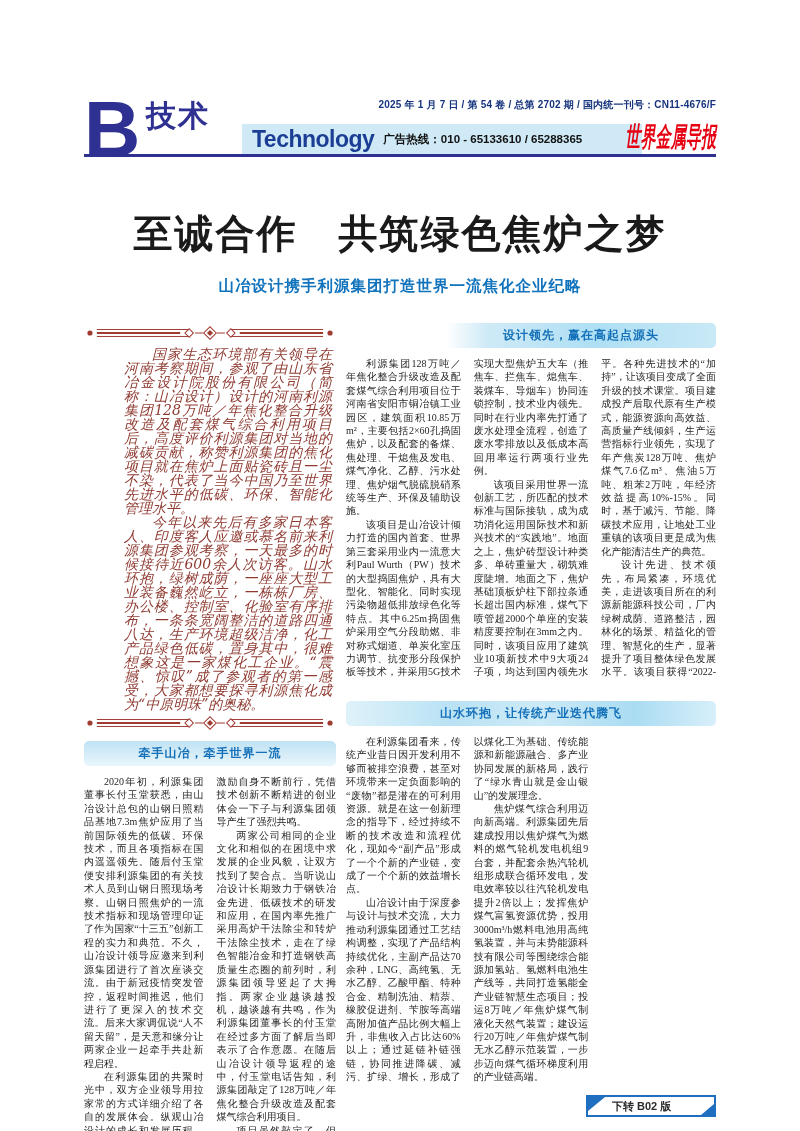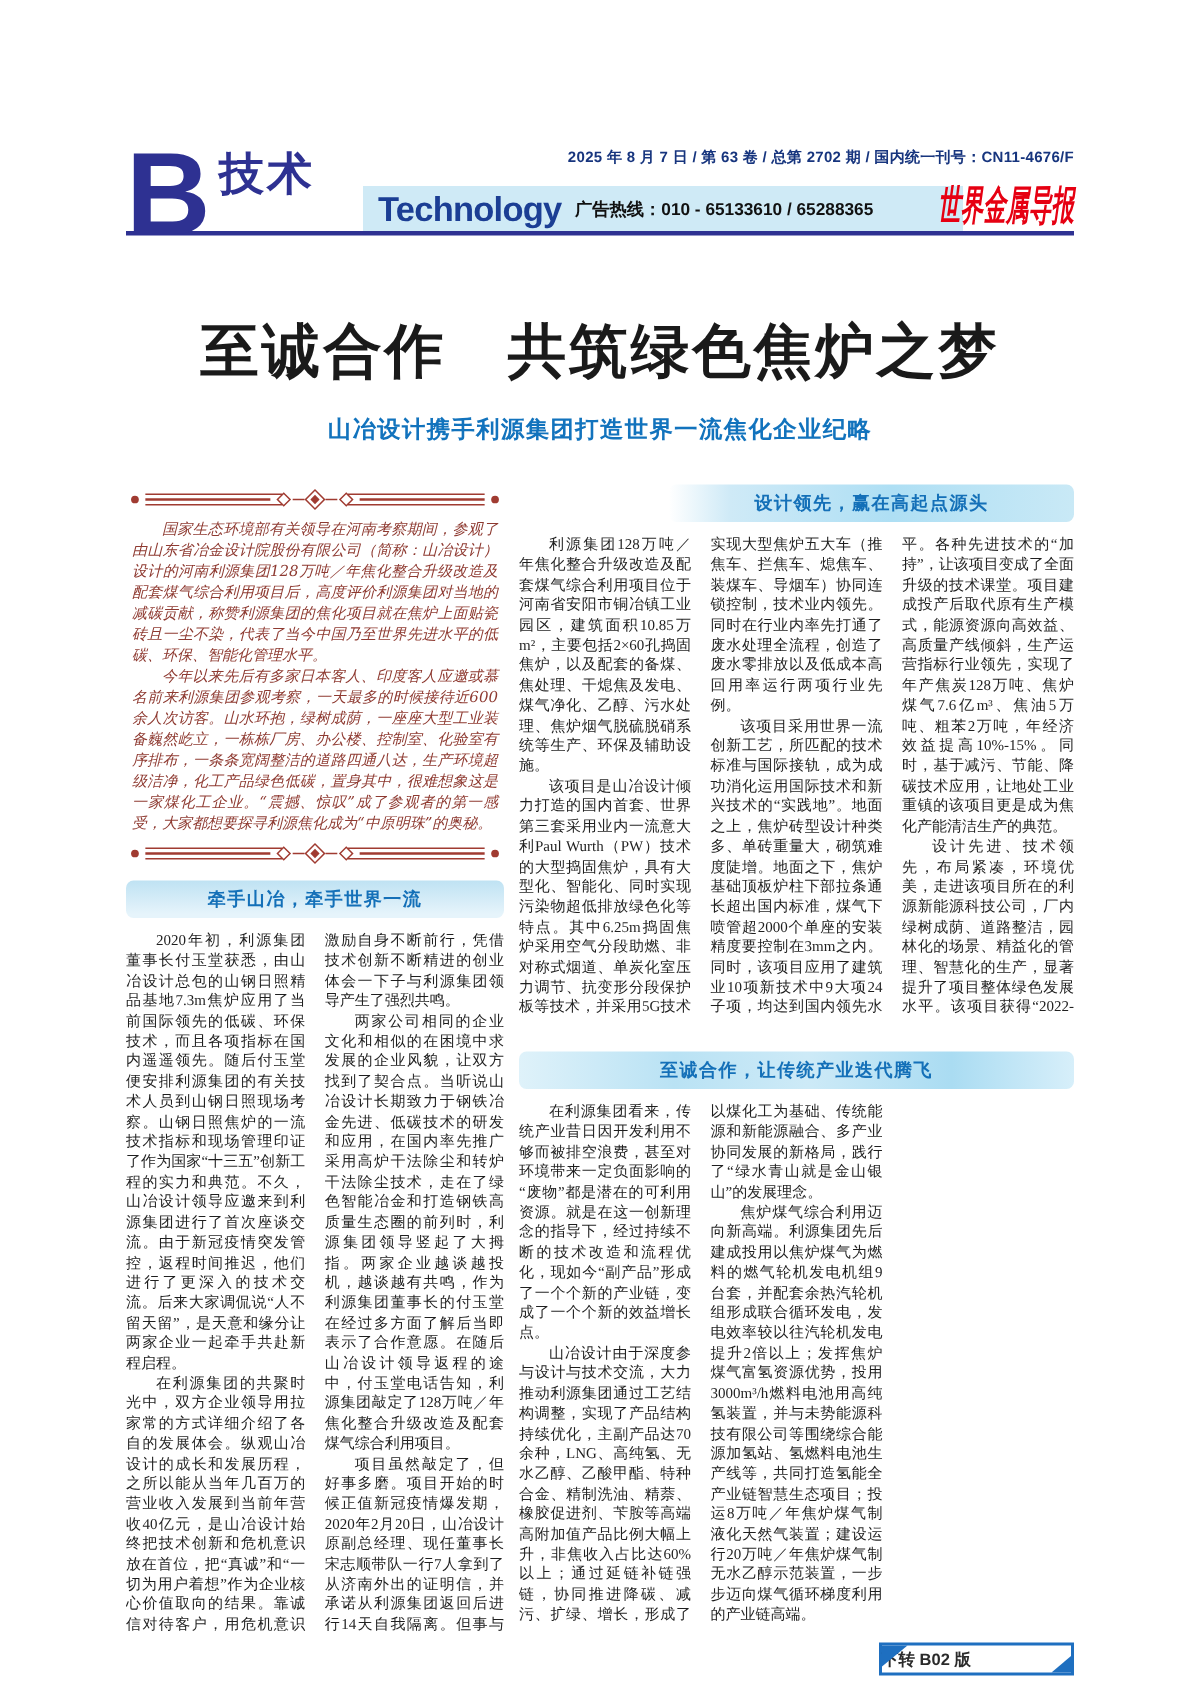--- a/index.html
+++ b/index.html
@@ -56,21 +56,21 @@
   
   .content { display:flex; gap:10px; margin:26px 84px 0; align-items:flex-start; }
   .col-left { width:252px; flex:none; }
   .col-main { flex:1; min-width:0; }
 
   
   .intro-box { padding:0 1px; }
   .orn { display:block; width:100%; height:20px; }
   .intro-text {
     padding:4px 3px 2px; font-family:"DejaVu Serif",serif; font-style:italic;
-    color:#8e3a31; font-size:10px; line-height:14px; text-align:justify;
+    color:#8e3a31; font-size:14px; line-height:14px; text-align:justify;margin-left:36px;
   }
   .intro-text p { margin:0; text-indent:2em; }
 
   
   .band {
     height:25px; display:flex; align-items:center; justify-content:center;
     font-family:"Liberation Sans",sans-serif; font-weight:bold; font-size:12px;
     color:#1470b8; border-radius:5px; letter-spacing:1px;
   }
   .band-left { margin-top:8px; background:linear-gradient(180deg,#bfe2f3 0%,#e6f4fb 90%); }
@@ -92,41 +92,41 @@
   .cols-2 { column-count:2; height:474px; }
   .cols-3 { column-count:3; }
   .sec2 .cols { height:332px; }
   .sec3 { margin-top:12px; }
   .sec3 .cols { height:352px; }
 
   
   .continue-badge {
     position:relative; width:130px; height:22px; border:2px solid #1e6fc0;
     background:#fff; margin:8px 0 0 auto; display:flex; align-items:center;
-    font-family:"Liberation Sans",sans-serif; font-weight:bold;
+    padding-left:24px; font-family:"Liberation Sans",sans-serif; font-weight:bold;
     font-size:11px; color:#2b2b2b; cursor:pointer;
   }
   .tri-tl {
     position:absolute; left:0; top:0; width:0; height:0;
     border-top:14px solid #1e6fc0; border-right:17px solid transparent;
   }
   .tri-br {
     position:absolute; right:0; bottom:0; width:0; height:0;
     border-bottom:11px solid #1e6fc0; border-left:13px solid transparent;
   }
 </style>
 </head>
 <body>
 
 <div class="page">
 
   <header class="masthead">
     <span class="b-letter">B</span>
     <span class="b-cn">技术</span>
-    <div class="issue-line">2025 年 8 月 7 日 / 第 63 卷 / 总第 2702 期 / 国内统一刊号：CN11-4676/F</div>
+    <div class="issue-line">2025 年 1 月 7 日 / 第 54 卷 / 总第 2702 期 / 国内统一刊号：CN11-4676/F</div>
     <div class="tech-bar">
       <span class="tech-en">Technology</span>
       <span class="hotline">广告热线：010 - 65133610 / 65288365</span>
     </div>
     <div class="paper-name">世界金属导报</div>
   </header>
 
   <div class="headline-wrap">
     <h1 class="headline">至诚合作　共筑绿色焦炉之梦</h1>
     <h2 class="deck">山冶设计携手利源集团打造世界一流焦化企业纪略</h2>
@@ -201,21 +201,21 @@
         <div class="cols cols-3">
             <p>利源集团128万吨／年焦化整合升级改造及配套煤气综合利用项目位于河南省安阳市铜冶镇工业园区，建筑面积10.85万m²，主要包括2×60孔捣固焦炉，以及配套的备煤、焦处理、干熄焦及发电、煤气净化、乙醇、污水处理、焦炉烟气脱硫脱硝系统等生产、环保及辅助设施。</p>
             <p>该项目是山冶设计倾力打造的国内首套、世界第三套采用业内一流意大利Paul Wurth（PW）技术的大型捣固焦炉，具有大型化、智能化、同时实现污染物超低排放绿色化等特点。其中6.25m捣固焦炉采用空气分段助燃、非对称式烟道、单炭化室压力调节、抗变形分段保护板等技术，并采用5G技术实现大型焦炉五大车（推焦车、拦焦车、熄焦车、装煤车、导烟车）协同连锁控制，技术业内领先。同时在行业内率先打通了废水处理全流程，创造了废水零排放以及低成本高回用率运行两项行业先例。</p>
             <p>该项目采用世界一流创新工艺，所匹配的技术标准与国际接轨，成为成功消化运用国际技术和新兴技术的“实践地”。地面之上，焦炉砖型设计种类多、单砖重量大，砌筑难度陡增。地面之下，焦炉基础顶板炉柱下部拉条通长超出国内标准，煤气下喷管超2000个单座的安装精度要控制在3mm之内。同时，该项目应用了建筑业10项新技术中9大项24子项，均达到国内领先水平。各种先进技术的“加持”，让该项目变成了全面升级的技术课堂。项目建成投产后取代原有生产模式，能源资源向高效益、高质量产线倾斜，生产运营指标行业领先，实现了年产焦炭128万吨、焦炉煤气7.6亿m³、焦油5万吨、粗苯2万吨，年经济效益提高10%-15%。同时，基于减污、节能、降碳技术应用，让地处工业重镇的该项目更是成为焦化产能清洁生产的典范。</p>
             <p>设计先进、技术领先，布局紧凑，环境优美，走进该项目所在的利源新能源科技公司，厂内绿树成荫、道路整洁，园林化的场景、精益化的管理、智慧化的生产，显著提升了项目整体绿色发展水平。该项目获得“2022-2023年度第二批中国建设工程鲁班奖（国家优质工程）”。在这里，山冶设计和利源集团高起点规划、高标准建设、高效率运行了国内第一套采用意大利PW技术的6.25m捣固焦炉，各项指标均达到或超过特级炉标准。开展了行业首套焦炉煤气制无水乙醇等一系列高新技术示范，填补了国内外焦炉煤气制无水乙醇领域空白，在清洁能源、燃气轮机联合循环发电、氢能全产业链、数字化转型等多个领域成功实现弯道超车。</p>
           </div>
       </div>
 
       <div class="sec3">
         <div class="band band-bot">
-          <span>至诚合作，让传统产业迭代腾飞</span>
+          <span>山水环抱，让传统产业迭代腾飞</span>
         </div>
         <div class="cols cols-3">
             <p>在利源集团看来，传统产业昔日因开发利用不够而被排空浪费，甚至对环境带来一定负面影响的“废物”都是潜在的可利用资源。就是在这一创新理念的指导下，经过持续不断的技术改造和流程优化，现如今“副产品”形成了一个个新的产业链，变成了一个个新的效益增长点。</p>
             <p>山冶设计由于深度参与设计与技术交流，大力推动利源集团通过工艺结构调整，实现了产品结构持续优化，主副产品达70余种，LNG、高纯氢、无水乙醇、乙酸甲酯、特种合金、精制洗油、精萘、橡胶促进剂、苄胺等高端高附加值产品比例大幅上升，非焦收入占比达60%以上；通过延链补链强链，协同推进降碳、减污、扩绿、增长，形成了以煤化工为基础、传统能源和新能源融合、多产业协同发展的新格局，践行了“绿水青山就是金山银山”的发展理念。</p>
             <p>焦炉煤气综合利用迈向新高端。利源集团先后建成投用以焦炉煤气为燃料的燃气轮机发电机组9台套，并配套余热汽轮机组形成联合循环发电，发电效率较以往汽轮机发电提升2倍以上；发挥焦炉煤气富氢资源优势，投用3000m³/h燃料电池用高纯氢装置，并与未势能源科技有限公司等围绕综合能源加氢站、氢燃料电池生产线等，共同打造氢能全产业链智慧生态项目；投运8万吨／年焦炉煤气制液化天然气装置；建设运行20万吨／年焦炉煤气制无水乙醇示范装置，一步步迈向煤气循环梯度利用的产业链高端。</p>
           </div>
         <div class="continue-badge">
           <span class="tri-tl"></span>
           <span>下转 B02 版</span>
           <span class="tri-br"></span>

